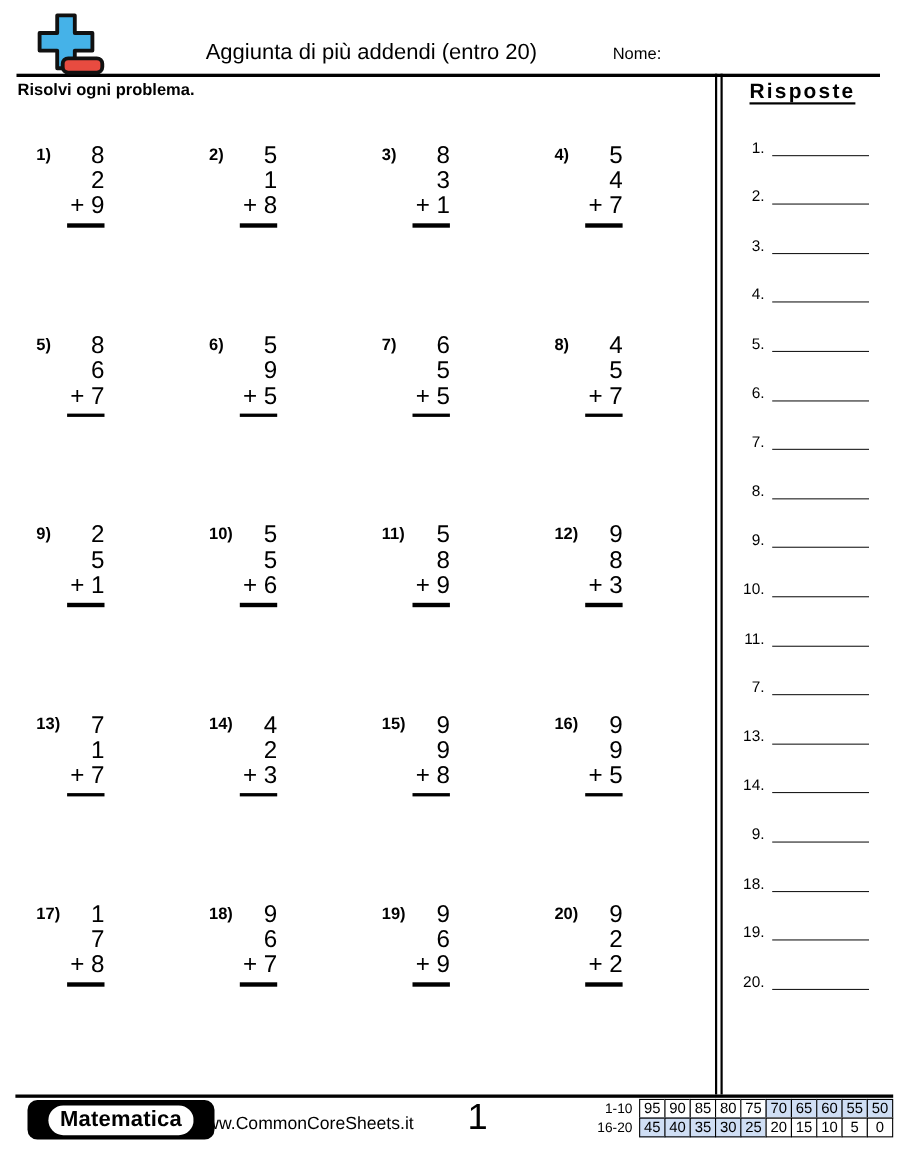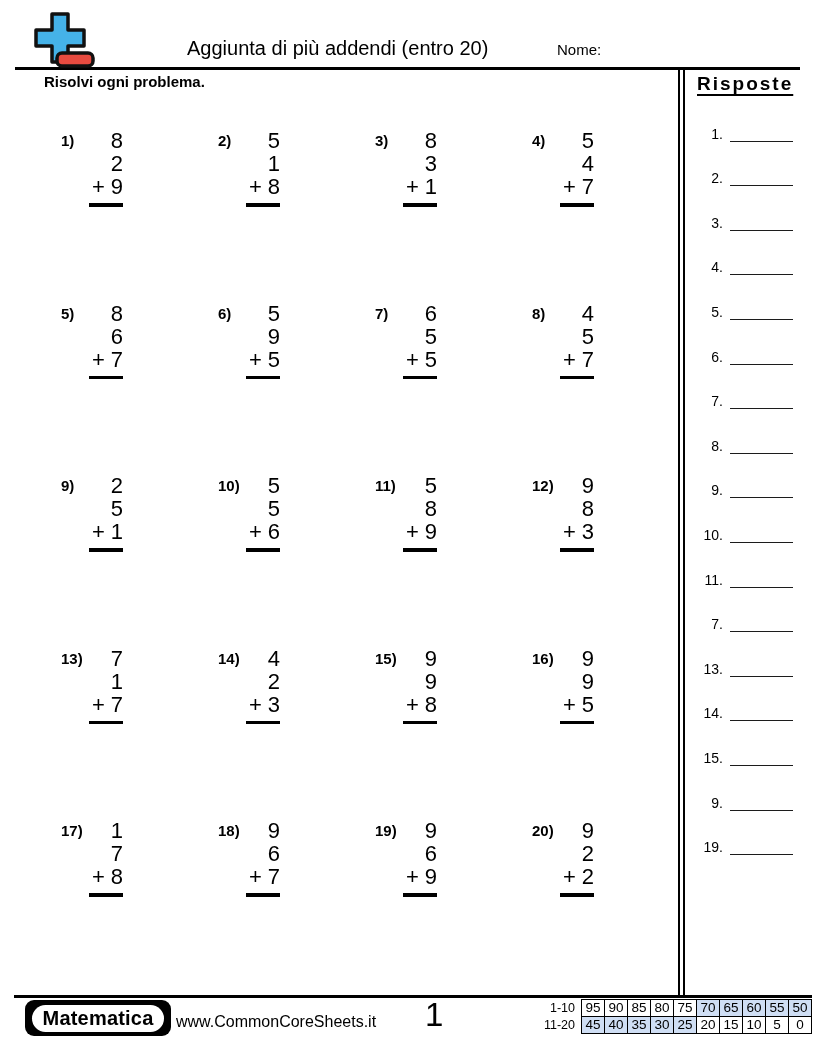--- a/index.html
+++ b/index.html
@@ -7,21 +7,21 @@
   .page { position:relative; width:816px; height:1056px; overflow:hidden; background:#fff; }
 
   
   .header-rule { position:absolute; top:0; left:15px; right:16px; height:67px;
                  border-bottom:3px solid #000; }
   .logo { position:absolute; left:30px; top:9px; }
   .worksheet-title { position:absolute; left:187px; top:37px; font-size:20px; white-space:nowrap; }
   .name-label { position:absolute; left:557px; top:41px; font-size:15px; }
 
   
-  .main { position:absolute; top:67px; left:0; right:0; bottom:61px; display:flex;padding-left:28px; }
+  .main { position:absolute; top:67px; left:0; right:0; bottom:61px; display:flex; }
   .problems-area { margin-left:16px; width:634px; box-sizing:border-box; }
   .instructions { font-weight:bold; font-size:15px; padding-top:6px; }
   .problems-grid { display:grid; grid-template-columns:repeat(4,157px);
                    grid-auto-rows:172.5px; padding-left:17px; margin-top:39px; }
   .problem { display:flex; align-items:flex-start; }
   .pnum { font-weight:bold; font-size:15px; width:24px; flex:none; padding-top:3px; }
   .stack { width:34px; margin-left:4px; }
   .addend { display:flex; justify-content:flex-end; font-size:22px; line-height:23px; }
   .plus { margin-right:6px; }
   .answer-underline { height:3.5px; background:#000; margin-top:5px; width:100%; }
@@ -34,21 +34,21 @@
                    margin-top:6px; height:24px;
                    text-decoration:underline; text-decoration-thickness:2px; text-underline-offset:4px; }
   .answers-list { margin:0; padding:0; list-style:none; }
   .answer-row { height:44.6px; display:flex; align-items:flex-end; }
   .answer-num { width:26px; text-align:right; font-size:14px; flex:none; margin-right:7px; line-height:15px; }
   .answer-blank { flex:1; border-bottom:1.6px solid #1c1c1c; height:4px; }
 
   
   .footer { position:absolute; left:0; right:0; bottom:0; height:61px; }
   .footer-rule { position:absolute; top:0; left:14px; right:4px; border-top:3px solid #000; }
-  .badge { position:absolute; left:25px; top:5px; width:146px; height:36px; background:#000;
+  .badge { position:absolute; left:25px; top:5px; width:170px; height:36px; background:#000;
            border-radius:9px; display:flex; align-items:center; justify-content:center; }
   .badge-pill { width:132px; height:27px; background:#fff; border-radius:14px;
                 display:flex; align-items:center; justify-content:center;
                 font-weight:bold; font-size:20px; letter-spacing:0.2px; }
   .url { position:absolute; left:176px; top:18px; font-size:16px; }
   .page-num { position:absolute; left:425px; top:1px; font-size:33px; }
   .grading { position:absolute; right:4px; top:4px; }
   .grade-row { display:flex; height:18px; }
   .grade-row + .grade-row { margin-top:-1px; }
   .grade-label { width:46px; text-align:right; padding-right:6px; font-size:12.5px;
@@ -453,29 +453,33 @@
           </div>
           <div class="answer-row">
             <span class="answer-num">13.</span>
             <div class="answer-blank"></div>
           </div>
           <div class="answer-row">
             <span class="answer-num">14.</span>
             <div class="answer-blank"></div>
           </div>
           <div class="answer-row">
-            <span class="answer-num">15.</span>
-            <div class="answer-blank"></div>
-          </div>
-          <div class="answer-row">
             <span class="answer-num">9.</span>
             <div class="answer-blank"></div>
           </div>
           <div class="answer-row">
+            <span class="answer-num">18.</span>
+            <div class="answer-blank"></div>
+          </div>
+          <div class="answer-row">
             <span class="answer-num">19.</span>
+            <div class="answer-blank"></div>
+          </div>
+          <div class="answer-row">
+            <span class="answer-num">20.</span>
             <div class="answer-blank"></div>
           </div>
         </div>
     </aside>
   </div>
 
   <div class="footer">
     <div class="footer-rule"></div>
     <div class="badge">
       <div class="badge-pill">Matematica</div>
@@ -490,21 +494,21 @@
           <span class="grade-cell">85</span>
           <span class="grade-cell">80</span>
           <span class="grade-cell">75</span>
           <span class="grade-cell hl">70</span>
           <span class="grade-cell hl">65</span>
           <span class="grade-cell hl">60</span>
           <span class="grade-cell hl">55</span>
           <span class="grade-cell hl">50</span>
         </div>
         <div class="grade-row">
-          <span class="grade-label">11-20</span>
+          <span class="grade-label">16-20</span>
           <span class="grade-cell hl">45</span>
           <span class="grade-cell hl">40</span>
           <span class="grade-cell hl">35</span>
           <span class="grade-cell hl">30</span>
           <span class="grade-cell hl">25</span>
           <span class="grade-cell">20</span>
           <span class="grade-cell">15</span>
           <span class="grade-cell">10</span>
           <span class="grade-cell">5</span>
           <span class="grade-cell">0</span>

